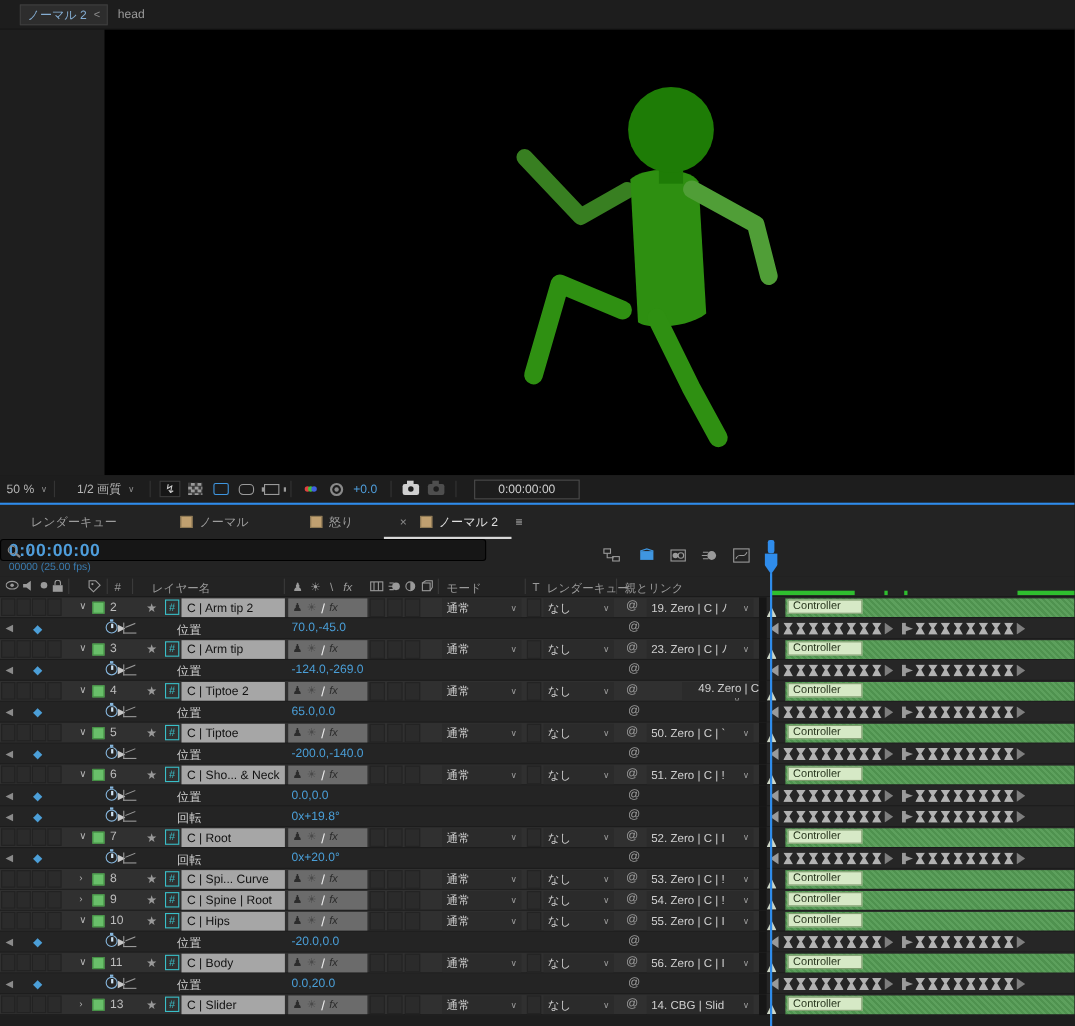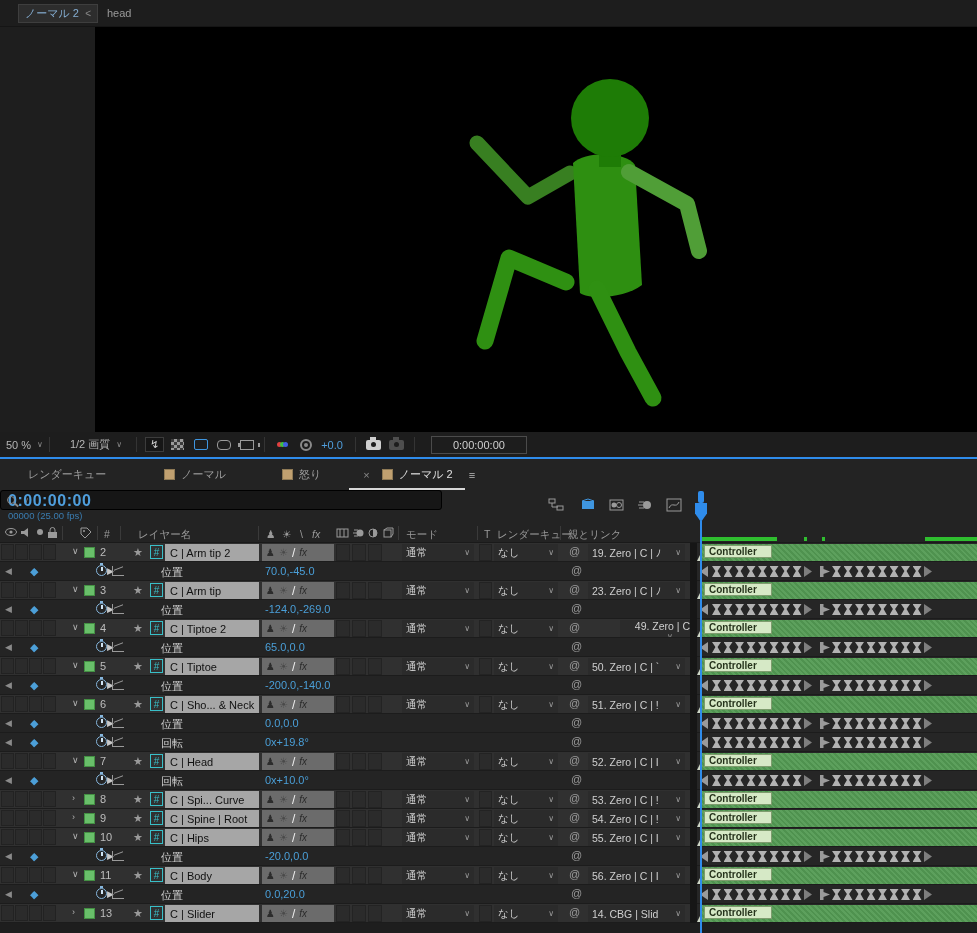--- a/index.html
+++ b/index.html
@@ -102,22 +102,22 @@
   .kn.d { color:#4c9fd8; font-size:11px; top:3px; }
   .stopwatch { position:absolute; left:96px; top:3px; width:11px; height:11px; border:1.5px solid #86b6dd; border-radius:50%; }
   .stopwatch:before { content:""; position:absolute; left:3px; top:-3px; width:3px; height:2px; background:#86b6dd; }
   .stopwatch:after { content:""; position:absolute; left:4px; top:1px; width:1.5px; height:4px; background:#cfe4f4; }
   .graphic { position:absolute; left:112px; top:4px; width:12px; height:10px; border-left:1.5px solid #9a9a9a; border-bottom:1.5px solid #9a9a9a; }
   .graphic:after { content:""; position:absolute; left:1px; top:2px; width:9px; height:5px;
     border-top:1.5px solid #9a9a9a; transform:skewY(-22deg); }
   .plabel { position:absolute; left:161px; top:3px; color:#d0d0d0;font-family:Liberation Serif, serif; }
   .pvalue { position:absolute; left:265px; top:3px; color:#4a9fd8; }
   
-  .bar { position:absolute; left:5px; top:1px; right:0; height:28px; background:#549b54;
-    background-image:repeating-linear-gradient(45deg, rgba(0,0,0,.06) 0 2px, rgba(255,255,255,.05) 2px 4px);font-weight:bold; }
+  .bar { position:absolute; left:17px; top:1px; right:0; height:28px; background:#549b54;
+    background-image:repeating-linear-gradient(45deg, rgba(0,0,0,.06) 0 2px, rgba(255,255,255,.05) 2px 4px); }
   .bar .chip { position:absolute; left:2px; top:1px; width:68px; height:13px; background:#d6e9c6; border:1px solid #7e9c6e;
     color:#27341d; font-size:10px; display:flex; align-items:center; padding-left:4px; }
   .inpt { position:absolute; left:0; top:9px; width:9px; height:9px; background:#cdd6c6; clip-path:polygon(0 100%,100% 100%,50% 0); }
   
   .kf { position:absolute; top:4px; width:9px; height:11px; background:#b2b2b2;
     clip-path:polygon(0 0,100% 0,62% 45%,100% 100%,0 100%,38% 45%); }
   .kf-lead { position:absolute; top:4px; width:8px; height:11px; background:#9a9a9a; clip-path:polygon(100% 0,100% 100%,0 50%); }
   .kf-lead2 { position:absolute; top:4px; width:10px; height:11px; background:#9a9a9a;
     clip-path:polygon(0 0,35% 0,35% 28%,100% 50%,35% 72%,35% 100%,0 100%); }
   .kf-tail { position:absolute; top:4px; width:8px; height:11px; background:#7e7e7e; clip-path:polygon(0 0,100% 50%,0 100%); }
@@ -784,21 +784,21 @@
         <div class="left">
           <div class="avbox" style="left: 1px;"></div>
           <div class="avbox" style="left: 15px;"></div>
           <div class="avbox" style="left: 29px;"></div>
           <div class="avbox" style="left: 43px;"></div>
           <div class="exp">∨</div>
           <div class="lab-sq"></div>
           <div class="num">7</div>
           <div class="star">★</div>
           <div class="cgrid">#</div>
-          <div class="cell-name">C | Head</div>
+          <div class="cell-name">C | Root</div>
           <div class="sw-strip">
             <div>♟</div>
             <div style="color: rgb(74, 74, 74);">☀</div>
             <div style="color: rgb(240, 240, 240); font-size: 12px;">/</div>
             <div style="font-style: italic;">fx</div>
           </div>
           <div class="sw-empty" style="left: 336px;"></div>
           <div class="sw-empty" style="left: 352px;"></div>
           <div class="sw-empty" style="left: 368px;"></div>
           <div class="ddcell" style="left: 402px; width: 72px;">
@@ -825,21 +825,21 @@
         <div class="gap"></div>
       </div>
       <div class="row prop">
         <div class="left">
           <div class="kn" style="left: 5px;">◀</div>
           <div class="kn d" style="left: 30px;">◆</div>
           <div class="kn" style="left: 107px; color: rgb(200, 200, 200);">▶</div>
           <div class="stopwatch"></div>
           <div class="graphic"></div>
           <div class="plabel">回転</div>
-          <div class="pvalue">0x+10.0°</div>
+          <div class="pvalue">0x+20.0°</div>
           <div class="pick" style="left: 571px;">@</div>
         </div>
         <div class="right">
           <div class="kf-lead" style="left: 3px;"></div>
           <div class="kf" style="left: 15px;"></div>
           <div class="kf" style="left: 26.5px;"></div>
           <div class="kf" style="left: 38px;"></div>
           <div class="kf" style="left: 49.5px;"></div>
           <div class="kf" style="left: 61px;"></div>
           <div class="kf" style="left: 72.5px;"></div>

